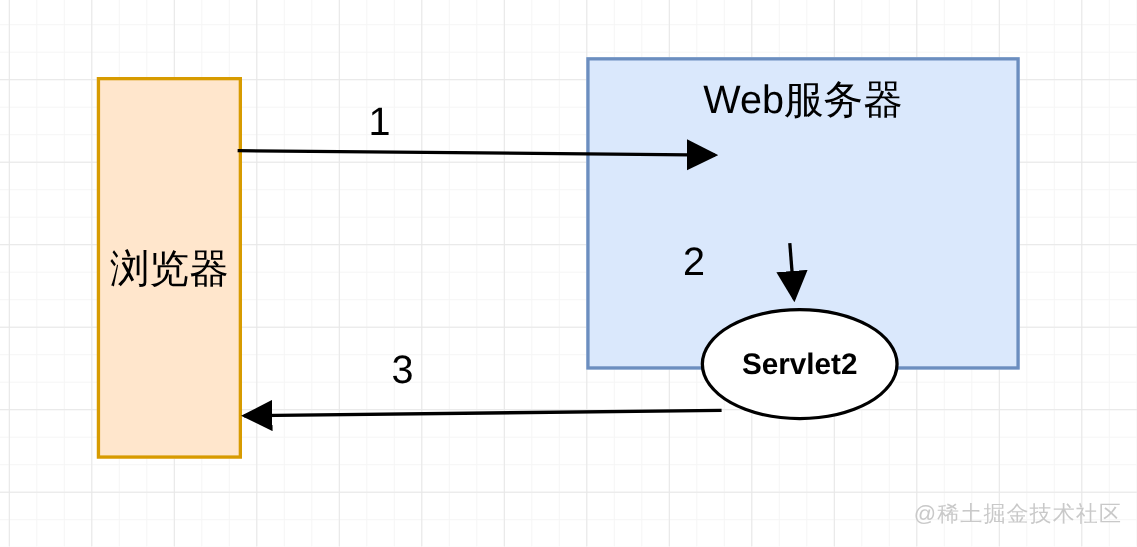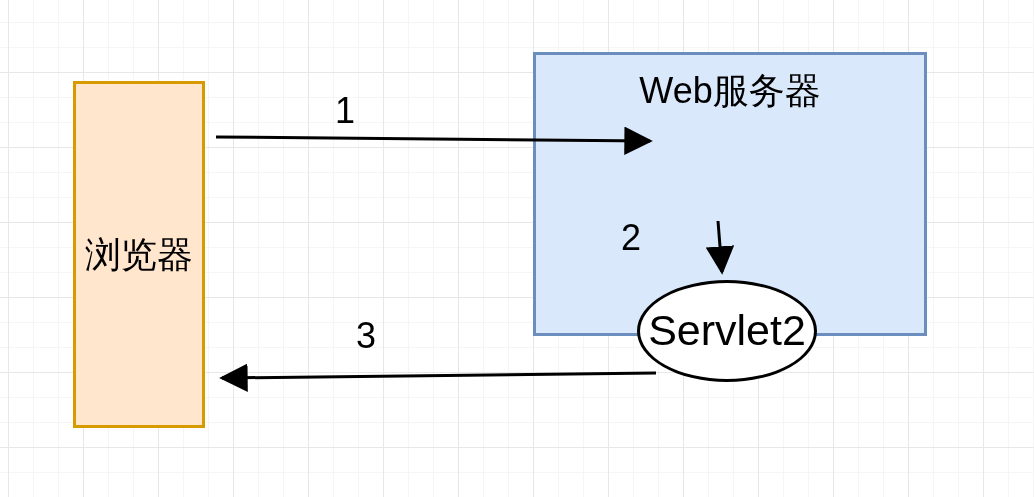--- a/index.html
+++ b/index.html
@@ -23,24 +23,23 @@
     box-sizing: border-box;
     display: flex;
     align-items: center;
     justify-content: center;
     color: #000;
     font-size: 36px;
     line-height: 1.2;
     white-space: nowrap;
   }
   .browser-box {
-    left: 73px; top: 70px; width: 132px; height: 347px;
+    left: 88px; top: 70px; width: 132px; height: 347px;
     border: 3px solid #D79B00;
     background: #FFE6CC;
-    margin-top: 11px;
   }
   .server-box {
     left: 533px; top: 52px; width: 394px; height: 284px;
     border: 3px solid #6C8EBF;
     background: #DAE8FC;
     align-items: flex-start;
     padding-top: 14px;
   }
   .ellipse {
     border-radius: 50%;
@@ -48,21 +47,22 @@
   .servlet1 {
     left: 640px; top: 126px; width: 158px; height: 94px;
     border: 3px solid #666666;
     background: #F5F5F5;
     font-size: 35px;
   }
   .servlet2 {
     left: 637px; top: 280px; width: 180px; height: 102px;
     border: 3px solid #000000;
     background: #FFFFFF;
-    font-size: 43px;
+    font-size: 27px;
+    font-weight: bold;
   }
   .arrows-layer {
     position: absolute;
     left: 0; top: 0; width: 1034px; height: 497px;
     pointer-events: none;
   }
   .arrow-line { stroke: #000000; stroke-width: 3; fill: none; }
   .arrow-label {
     position: absolute;
     transform: translate(-50%, -50%);
@@ -106,14 +106,15 @@
     </defs>
     <line class="arrow-line" x1="216" y1="137" x2="650" y2="141" marker-end="url(#arrowhead)" style="stroke: rgb(0, 0, 0);"></line>
     <line class="arrow-line" x1="718" y1="221" x2="722" y2="272" marker-end="url(#arrowhead)" style="stroke: rgb(0, 0, 0);"></line>
     <line class="arrow-line" x1="656" y1="373" x2="222" y2="378" marker-end="url(#arrowhead)" style="stroke: rgb(0, 0, 0);"></line>
   </svg>
 
   <span class="arrow-label label-1">1</span>
   <span class="arrow-label label-2">2</span>
   <span class="arrow-label label-3">3</span>
 
+  <span class="watermark" style="color: rgb(201, 201, 201);">@稀土掘金技术社区</span>
 
 </div>
 
 </body></html>

